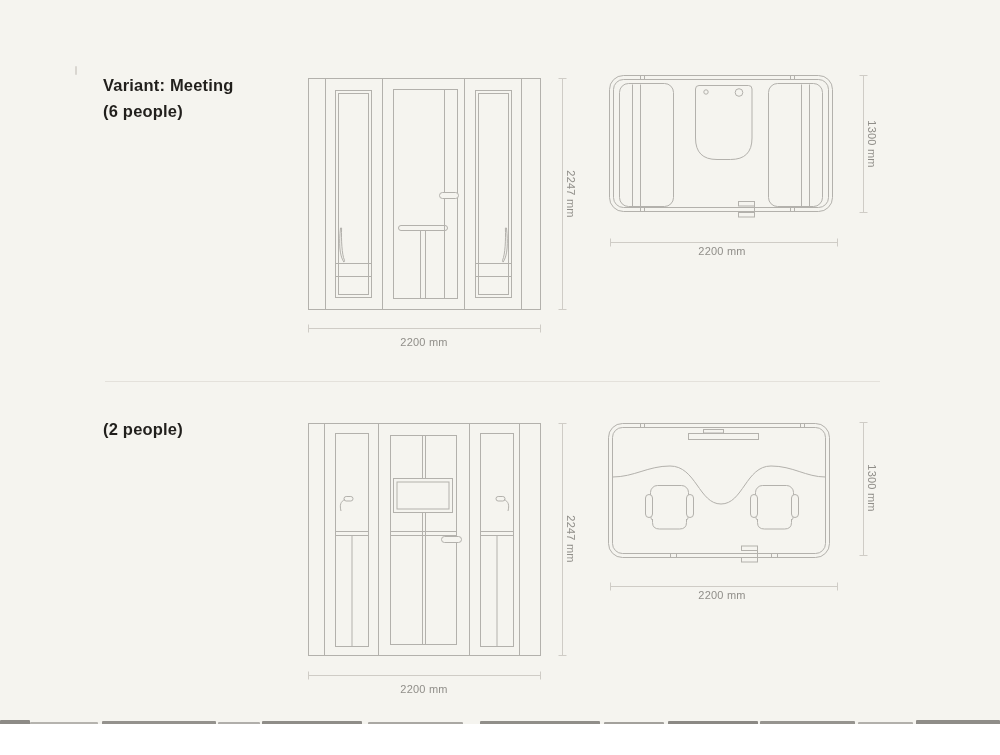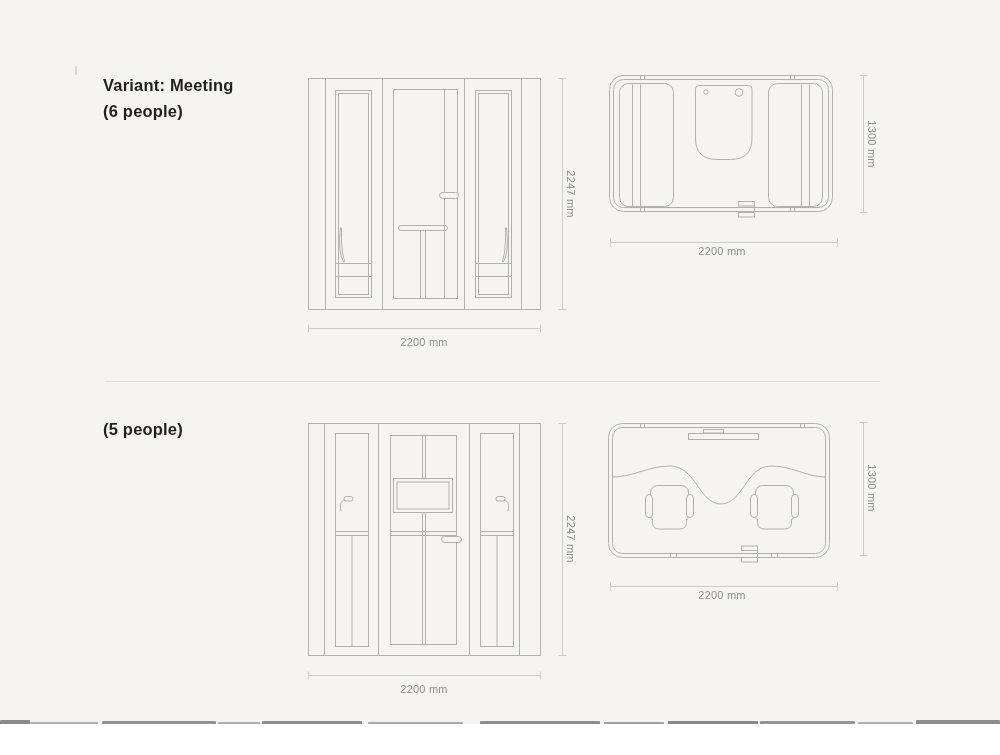--- a/index.html
+++ b/index.html
@@ -148,21 +148,21 @@
       </g>
       <text class="dim" x="268" y="79" text-anchor="middle" transform="rotate(90 268 79)">1300 mm</text>
       <text class="dim" x="122" y="190" text-anchor="middle">2200 mm</text>
     </svg>
   </section>
 
   <div class="divider"></div>
 
   <section>
     <h3 class="variant-title" style="top:417px;">
-      <span>(5 people)</span>
+      <span>(2 people)</span>
     </h3>
 
     <svg class="drawing" style="left:295px;top:410px;" width="290" height="292" viewBox="0 0 290 292">
       <g stroke="#b3b1ac" fill="none" stroke-width="1">
         <g>
           <rect x="13.5" y="13.5" width="232" height="232"></rect>
           <line x1="29.5" y1="13.5" x2="29.5" y2="245.5"></line>
           <line x1="83.5" y1="13.5" x2="83.5" y2="245.5"></line>
           <line x1="174.5" y1="13.5" x2="174.5" y2="245.5"></line>
           <line x1="224.5" y1="13.5" x2="224.5" y2="245.5"></line>

